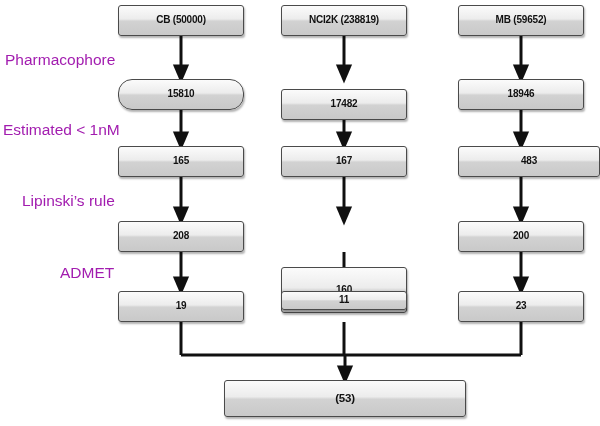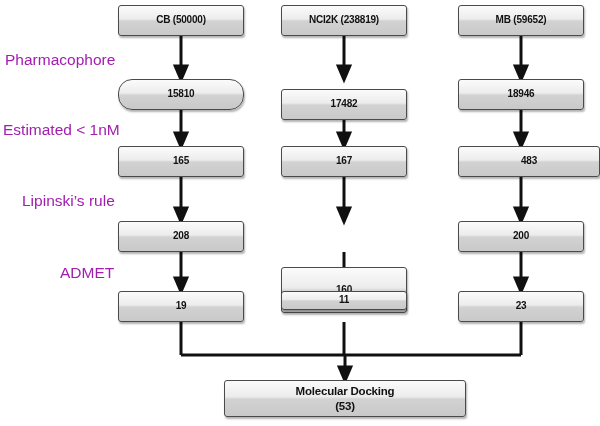--- a/index.html
+++ b/index.html
@@ -99,18 +99,17 @@
       <div class="node" style="left: 281px; top: 89px; width: 126px; height: 31px;">17482</div>
       <div class="node" style="left: 281px; top: 146px; width: 126px; height: 31px;">167</div>
       <div class="node" style="left: 281px; top: 221px; width: 126px; height: 46px; margin-top: 46px;">160</div>
       <div class="node" style="left: 281px; top: 291px; width: 126px; height: 19px;">11</div>
       <div class="node" style="left: 458px; top: 5px; width: 126px; height: 31px;">MB (59652)</div>
       <div class="node" style="left: 458px; top: 79px; width: 126px; height: 31px;">18946</div>
       <div class="node" style="left: 458px; top: 146px; width: 142px; height: 31px;">483</div>
       <div class="node" style="left: 458px; top: 221px; width: 126px; height: 31px;">200</div>
       <div class="node" style="left: 458px; top: 291px; width: 126px; height: 31px;">23</div>
       <div class="node node-final" style="left: 224px; top: 380px; width: 242px; height: 37px;">
-        <span>Molecular Docking</span>
         <span>(53)</span>
       </div>
     </div>
 
 </div>
 
 </body></html>

